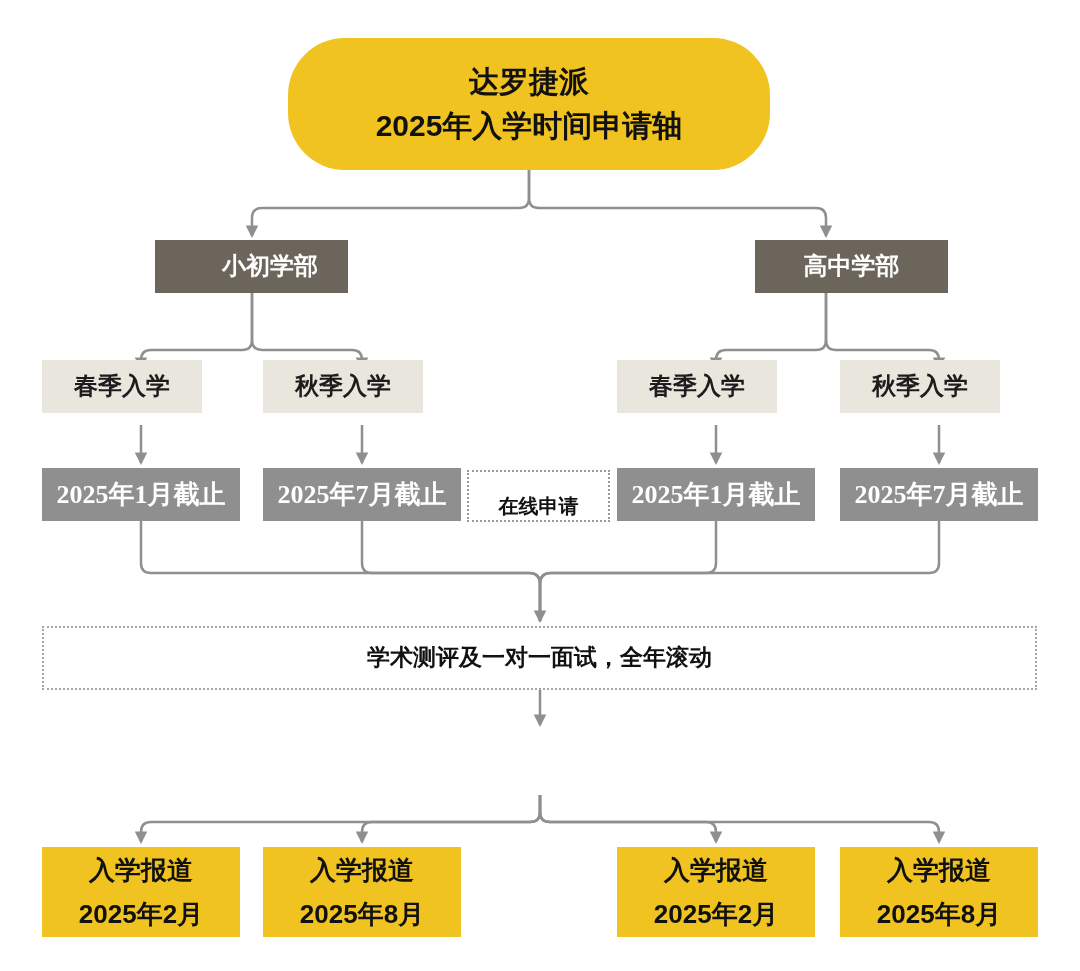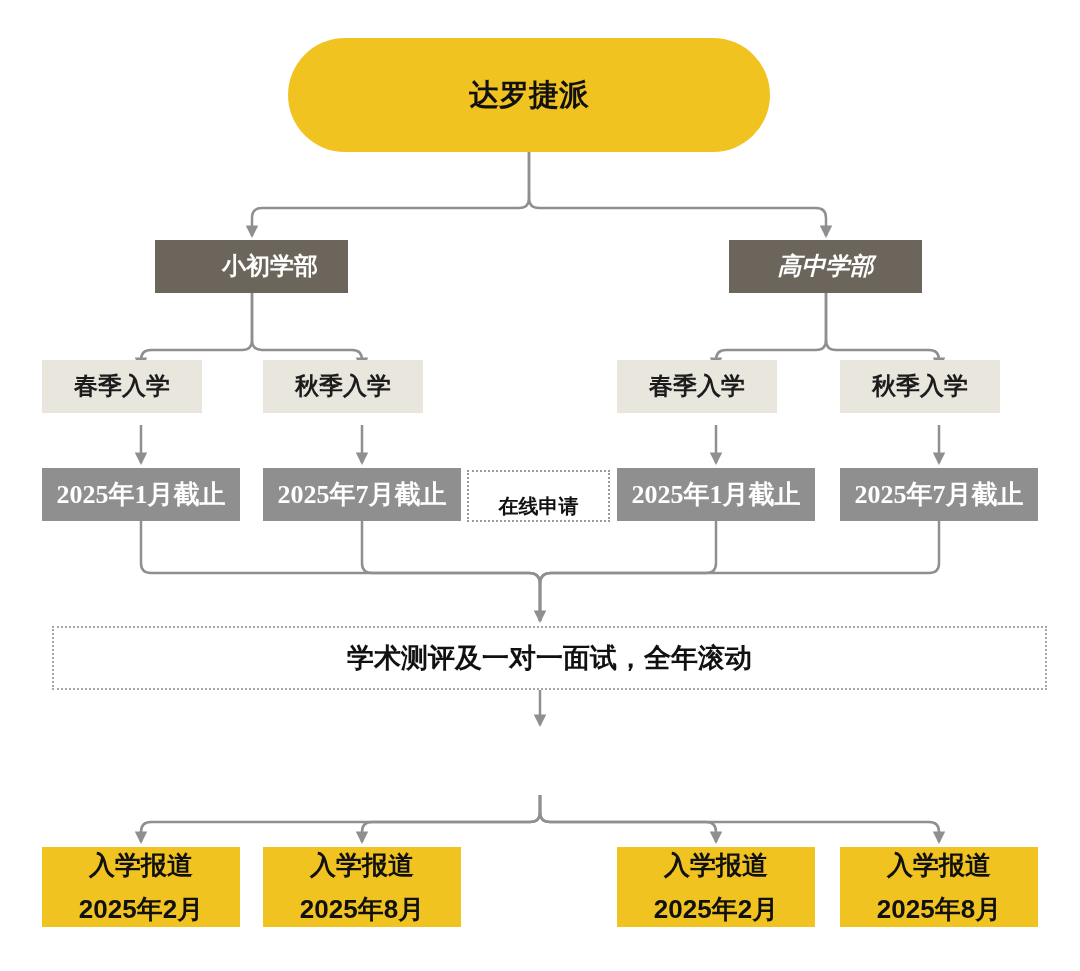--- a/index.html
+++ b/index.html
@@ -30,36 +30,36 @@
     flex-direction: column;
     align-items: center;
     justify-content: center;
     text-align: center;
     font-weight: bold;
     color: #1c1c1c;
     line-height: 1.35;
   }
   .title-pill {
     left: 288px; top: 38px;
-    width: 482px; height: 114px;
+    width: 482px; height: 132px;
     background: #F0C321;
     border-radius: 57px;
     font-size: 30px;
     line-height: 44px;
     color: #111111;
   }
   .dept {
     width: 193px; height: 53px;
     top: 240px;
     background: #6C655B;
     color: #ffffff;
     font-size: 24px;
   }
   .dept.d1 { left: 155px; padding-left: 37px; }
-  .dept.d2 { left: 729px; font-style: italic; }
+  .dept.d2 { left: 755px; }
   .intake {
     width: 160px; height: 53px;
     top: 360px;
     background: #E9E6DD;
     color: #1c1c1c;
     font-size: 24px;
   }
   .deadline {
     width: 198px; height: 53px;
     top: 468px;
@@ -75,31 +75,31 @@
   .online-app {
     left: 467px; top: 470px;
     width: 143px; height: 52px;
     background: #ffffff;
     border: 2px dotted #9b9b9b;
     font-size: 20px;
     color: #111111;
     justify-content: flex-end;
   }
   .step {
-    left: 52px;
+    left: 42px;
     width: 995px;
     background: #ffffff;
     border: 2px dotted #a5a5a5;
-    font-size: 27px;
+    font-size: 23px;
     color: #111111;
   }
   .step.s1 { top: 626px; height: 64px; }
   .step.s2 { top: 730px; height: 65px; }
   .enroll {
-    width: 198px; height: 80px;
+    width: 198px; height: 90px;
     top: 847px;
     background: #F0C321;
     color: #111111;
     font-size: 26px;
     line-height: 36px;
     gap: 8px;
   }
 </style>
 </head>
 <body>
@@ -137,20 +137,21 @@
 
       <path marker-end="url(#arrow)" d="M 540 795 L 540 812 Q 540 822 530 822 L 151 822 Q 141 822 141 832 L 141 842"></path>
       <path marker-end="url(#arrow)" d="M 540 795 L 540 812 Q 540 822 530 822 L 372 822 Q 362 822 362 832 L 362 842"></path>
       <path marker-end="url(#arrow)" d="M 540 795 L 540 812 Q 540 822 550 822 L 706 822 Q 716 822 716 832 L 716 842"></path>
       <path marker-end="url(#arrow)" d="M 540 795 L 540 812 Q 540 822 550 822 L 929 822 Q 939 822 939 832 L 939 842"></path>
     </g>
   </svg>
 
   <div class="node title-pill">
     <span>达罗捷派</span>
+    <span>2025年入学时间申请轴</span>
   </div>
 
   <div class="node dept d1">
     <span>小初学部</span>
   </div>
   <div class="node dept d2">
     <span>高中学部</span>
   </div>
 
   <div class="node intake col1">

